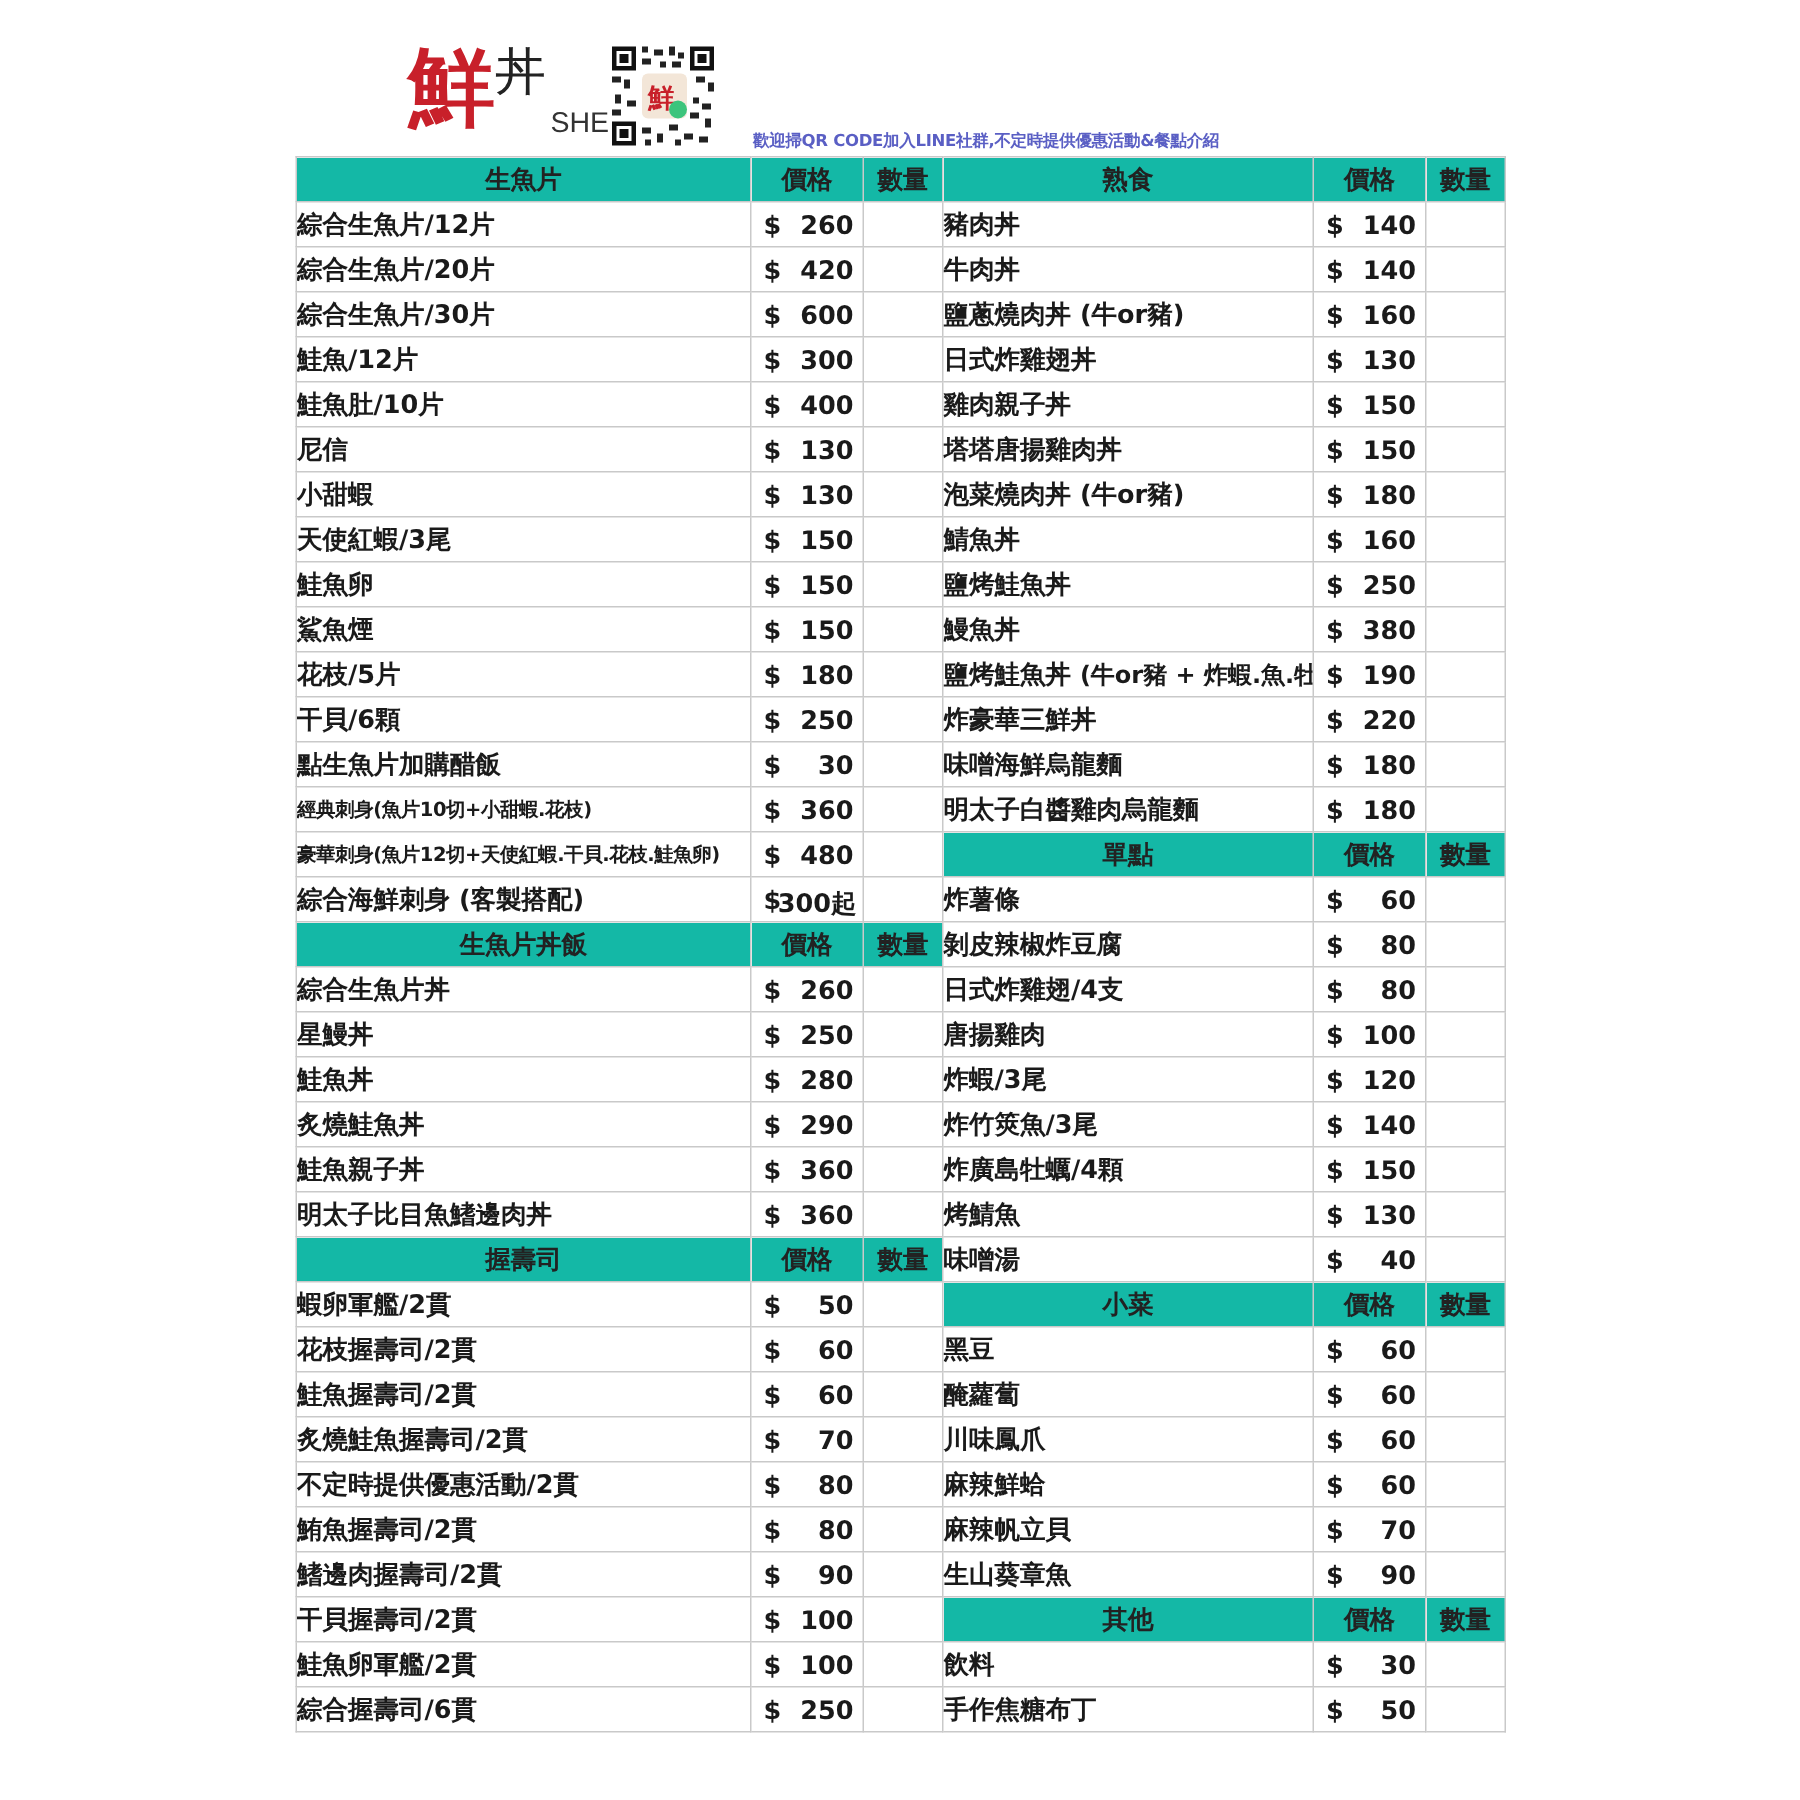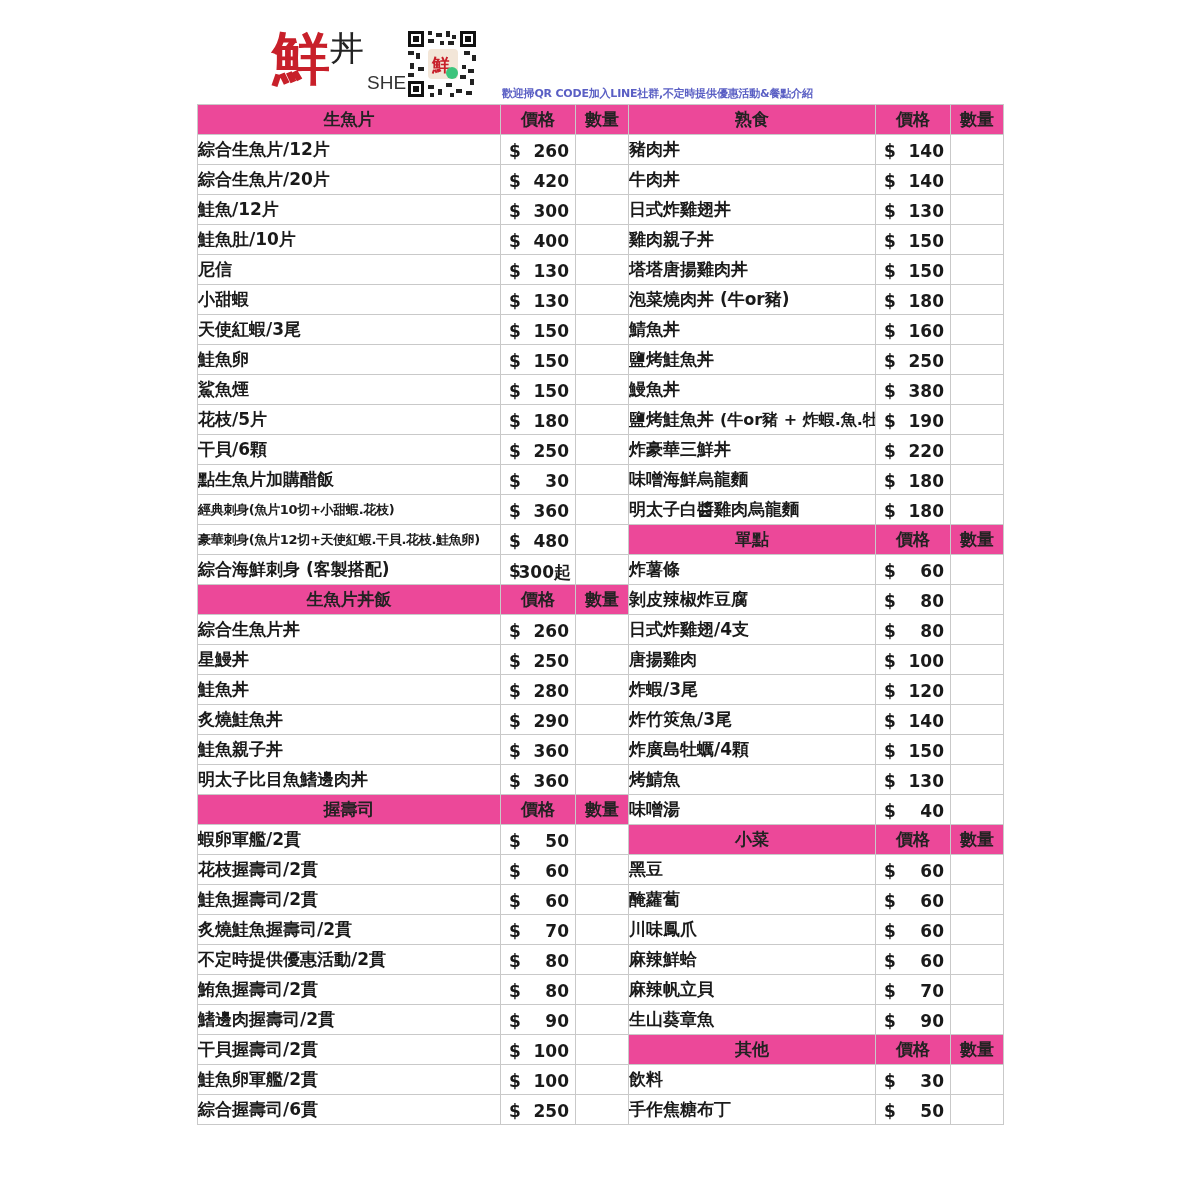--- a/index.html
+++ b/index.html
@@ -17,21 +17,21 @@
   .qr svg { width:72px; height:70px; display:block; }
   .promo { position:absolute; left:502px; top:86px; font-size:11px; font-weight:bold;
            color:#5a5fc4; white-space:nowrap; letter-spacing:-0.2px; }
 
   table.menu { position:absolute; left:197px; top:104px; border-collapse:collapse;
                table-layout:fixed; width:806px; }
   table.menu td { border:1px solid #c9c9c9; height:30px; padding:0; font-size:17px;
                   font-weight:bold; white-space:nowrap; overflow:hidden; box-sizing:border-box; }
   col.c-name-l { width:303px; } col.c-price-l { width:75px; } col.c-qty-l { width:53px; }
   col.c-name-r { width:247px; } col.c-price-r { width:75px; } col.c-qty-r { width:53px; }
-  td.hdr { background:#ec4899; text-align:center; font-size:18px; color:#222; }
+  td.hdr { background:#14b8a6; text-align:center; font-size:18px; color:#222; }
   td.name { padding-left:4px; }
   td.name.small { font-size:13px; letter-spacing:-0.3px; }
   td.price { position:relative; }
   td.price .dollar { position:absolute; left:8px; top:6px; }
   td.price .amt { position:absolute; right:6px; top:6px; }
   .note { font-size:16px; }
 </style>
 </head>
 <body>
 
@@ -128,20 +128,34 @@
         </td>
         <td></td>
         <td class="name"><span>牛肉丼</span></td>
         <td class="price">
           <span class="dollar">$</span>
           <span class="amt">140</span>
         </td>
         <td></td>
       </tr>
       <tr>
+        <td class="name"><span>綜合生魚片/30片</span></td>
+        <td class="price">
+          <span class="dollar">$</span>
+          <span class="amt">600</span>
+        </td>
+        <td></td>
+        <td class="name"><span>鹽蔥燒肉丼 (牛or豬)</span></td>
+        <td class="price">
+          <span class="dollar">$</span>
+          <span class="amt">160</span>
+        </td>
+        <td></td>
+      </tr>
+      <tr>
         <td class="name"><span>鮭魚/12片</span></td>
         <td class="price">
           <span class="dollar">$</span>
           <span class="amt">300</span>
         </td>
         <td></td>
         <td class="name"><span>日式炸雞翅丼</span></td>
         <td class="price">
           <span class="dollar">$</span>
           <span class="amt">130</span>

